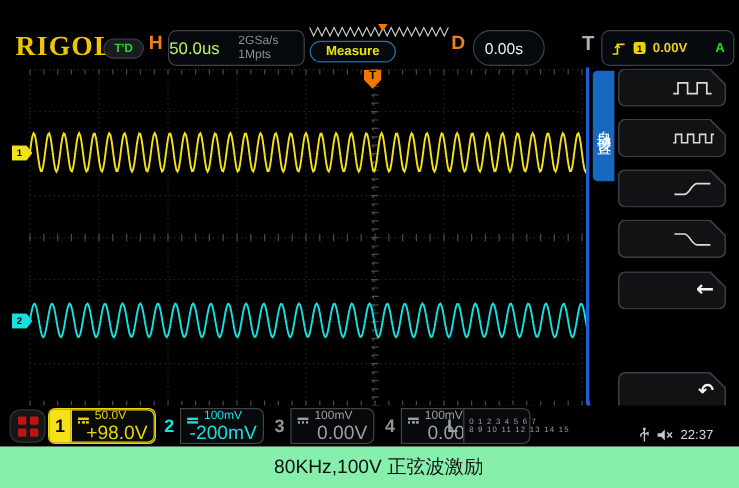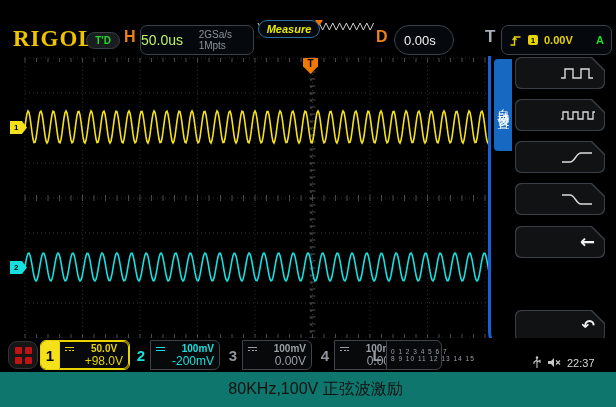--- a/index.html
+++ b/index.html
@@ -23,23 +23,23 @@
   .h-label { position:absolute; left:124px; top:28px; color:#f08018; font-size:16px; font-weight:bold; }
   .h-box { position:absolute; left:140px; top:25px; width:114px; height:30px; background:#05080c;
            border:1px solid #3a434d; border-radius:7px; display:flex; align-items:center; }
   .h-box .tb { color:#bef264; font-size:14px; }
   .h-box .rates { margin-left:auto; margin-right:21px; color:#8a929a; font-size:10px; line-height:1.15; }
 
   .preview-strip { position:absolute; left:256px; top:21px; width:132px; height:12px; }
   .trig-mem-tick { position:absolute; left:315px; top:20px; width:0; height:0;
                    border-left:4px solid transparent; border-right:4px solid transparent; border-top:6px solid #f07800; }
 
-  .measure-btn { position:absolute; left:258px; top:20px; width:62px; height:18px; background:#060a10;
+  .measure-btn { position:absolute; left:258px; top:34px; width:72px; height:18px; background:#060a10;
                  border:1px solid #2a6f9e; border-radius:9px; color:#e8e800; font-size:11px; font-weight:bold;
-                 display:flex; align-items:center; justify-content:center;font-style:italic; }
+                 display:flex; align-items:center; justify-content:center; }
   .stoprun-btn { position:absolute; left:326px; top:34px; width:58px; height:18px; background:#04100a;
                  border:1px solid #1f7a2f; border-radius:9px; color:#25e025; font-size:10px; font-weight:bold;
                  display:flex; align-items:center; justify-content:center; letter-spacing:.2px; }
 
   .d-label { position:absolute; left:376px; top:28px; color:#f08018; font-size:16px; font-weight:bold; }
   .d-box { position:absolute; left:394px; top:25px; width:60px; height:30px; background:#05080c;
            border:1px solid #3a434d; border-radius:15px; display:flex; align-items:center; }
   .d-box span { color:#f2f2f2; font-size:13px; margin-left:9px; }
 
   .t-label { position:absolute; left:485px; top:27px; color:#a8b0b8; font-size:17px; font-weight:bold; }
@@ -84,39 +84,39 @@
   .grid-menu-btn { position:absolute; left:8px; top:3px; width:30px; height:28px; background:#161616;
                    border:1px solid #333; border-radius:9px; display:flex; align-items:center; justify-content:center; }
   .grid-menu-btn .sq { display:grid; grid-template-columns:7px 7px; grid-template-rows:7px 7px; gap:3px; }
   .grid-menu-btn .sq i { background:#c01414; border-radius:1px; }
 
   .ch { position:absolute; top:2px; height:30px; display:flex; align-items:stretch; border-radius:6px; }
   .ch-num { width:18px; display:flex; align-items:center; justify-content:center;
             font-size:15px; font-weight:bold; border-radius:5px 0 0 5px; }
   .ch-box { width:70px; border:1px solid #3f444a; border-radius:0 6px 6px 0; background:#07090b;
             padding:2px 5px 0 5px; display:flex; flex-direction:column; justify-content:center; line-height:1.15; }
-  .ch-box .l1 { display:flex; align-items:center; gap:17px; font-size:10px;font-weight:bold; }
-  .ch-box .l2 { text-align:right; font-size:12px; }
+  .ch-box .l1 { display:flex; align-items:flex-end; gap:5px; font-size:10px; }
+  .ch-box .l2 { text-align:right; font-size:16px; }
   .ch.active { border:1px solid #e8d400; }
   .ch.active .ch-num { background:#f5e11a; color:#000; }
   .ch.active .ch-box { border-color:#e8d400; }
   .coup { display:inline-flex; flex-direction:column; gap:1.5px; width:9px; }
   .coup i { height:1.5px; background:currentColor; }
   .coup i.dashed { background:repeating-linear-gradient(90deg, currentColor 0 2px, transparent 2px 3.5px); }
 
   .lch { position:absolute; left:368px; top:2px; height:30px; display:flex; }
   .lch .ch-num { color:#9aa0a6; }
   .lch .ch-box { width:56px; padding:2px 4px; }
   .lch .drow { font-size:6.5px; color:#9aa0a6; white-space:nowrap; letter-spacing:1px; }
 
   .status-icons { position:absolute; left:532px; top:356px; display:flex; align-items:center; gap:5px; z-index:5; }
   .status-icons .time { color:#d8d8d8; font-size:11px;text-align:center; }
 
   
-  .caption { position:absolute; left:0; top:372px; width:616px; height:35px; background:#0f766e;
+  .caption { position:absolute; left:0; top:372px; width:616px; height:35px; background:#86efac;
              display:flex; align-items:center; justify-content:center; color:#111; font-size:16px;padding-left:15px; }
 </style>
 </head>
 <body>
 
 <div class="figure">
   <div class="scope">
 
     <svg id="scope-svg" width="616" height="372">
         <path d="M25 58 V338 M82.5 58 V338 M140 58 V338 M197.5 58 V338 M255 58 V338 M312.5 58 V338 M370 58 V338 M427.5 58 V338 M485 58 V338 M542.5 58 V338 M600 58 V338 M25 58 H600 M25 93 H600 M25 128 H600 M25 163 H600 M25 198 H600 M25 233 H600 M25 268 H600 M25 303 H600 M25 338 H600 " stroke="#2e2e2e" stroke-width="1" fill="none" stroke-dasharray="1 3"></path>

